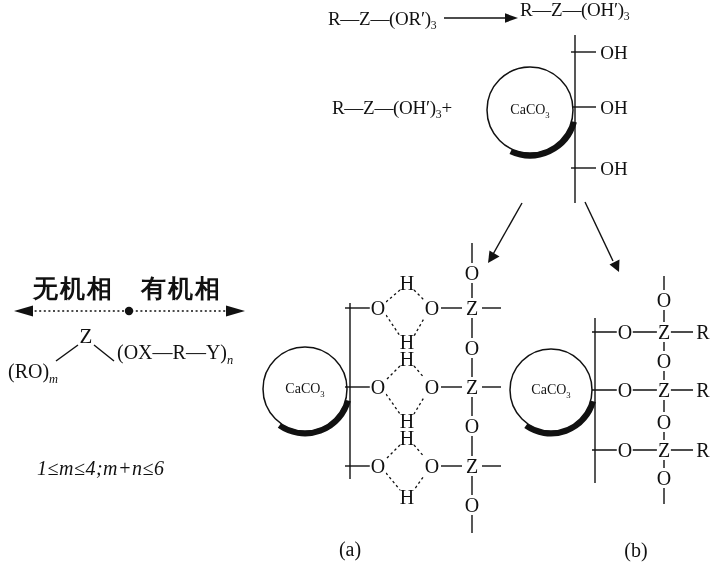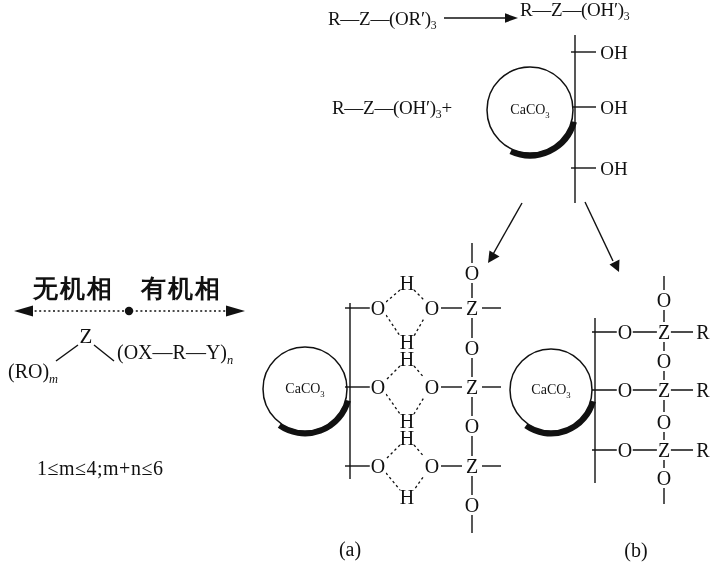--- a/index.html
+++ b/index.html
@@ -12,21 +12,21 @@
   .f{font-size:19px;letter-spacing:-0.3px;}
   .atom{font-size:20px;background:#fff;padding:0 1px;}
   .h{background:transparent;padding:0;}
   .oh{font-size:19px;}
   .caco{font-size:14px;}
   .struct-label{font-size:20px;}
   .cjk{font-family:"Liberation Sans","DejaVu Sans",sans-serif;font-size:25px;font-weight:600;letter-spacing:2px;}
   .zbig{font-size:21px;}
   .grp{font-size:20px;}
   .it{font-style:italic;}
-  .constraint{font-size:20px;letter-spacing:0.5px;}
+  .constraint{font-size:20px;font-style:italic;letter-spacing:0.5px;}
   sub{font-size:0.62em;line-height:0;}
 </style>
 </head>
 <body>
 
 <div class="stage">
 
   <svg width="719" height="569" viewBox="0 0 719 569">
     <g stroke="#111" stroke-width="1.4" fill="none">
 

